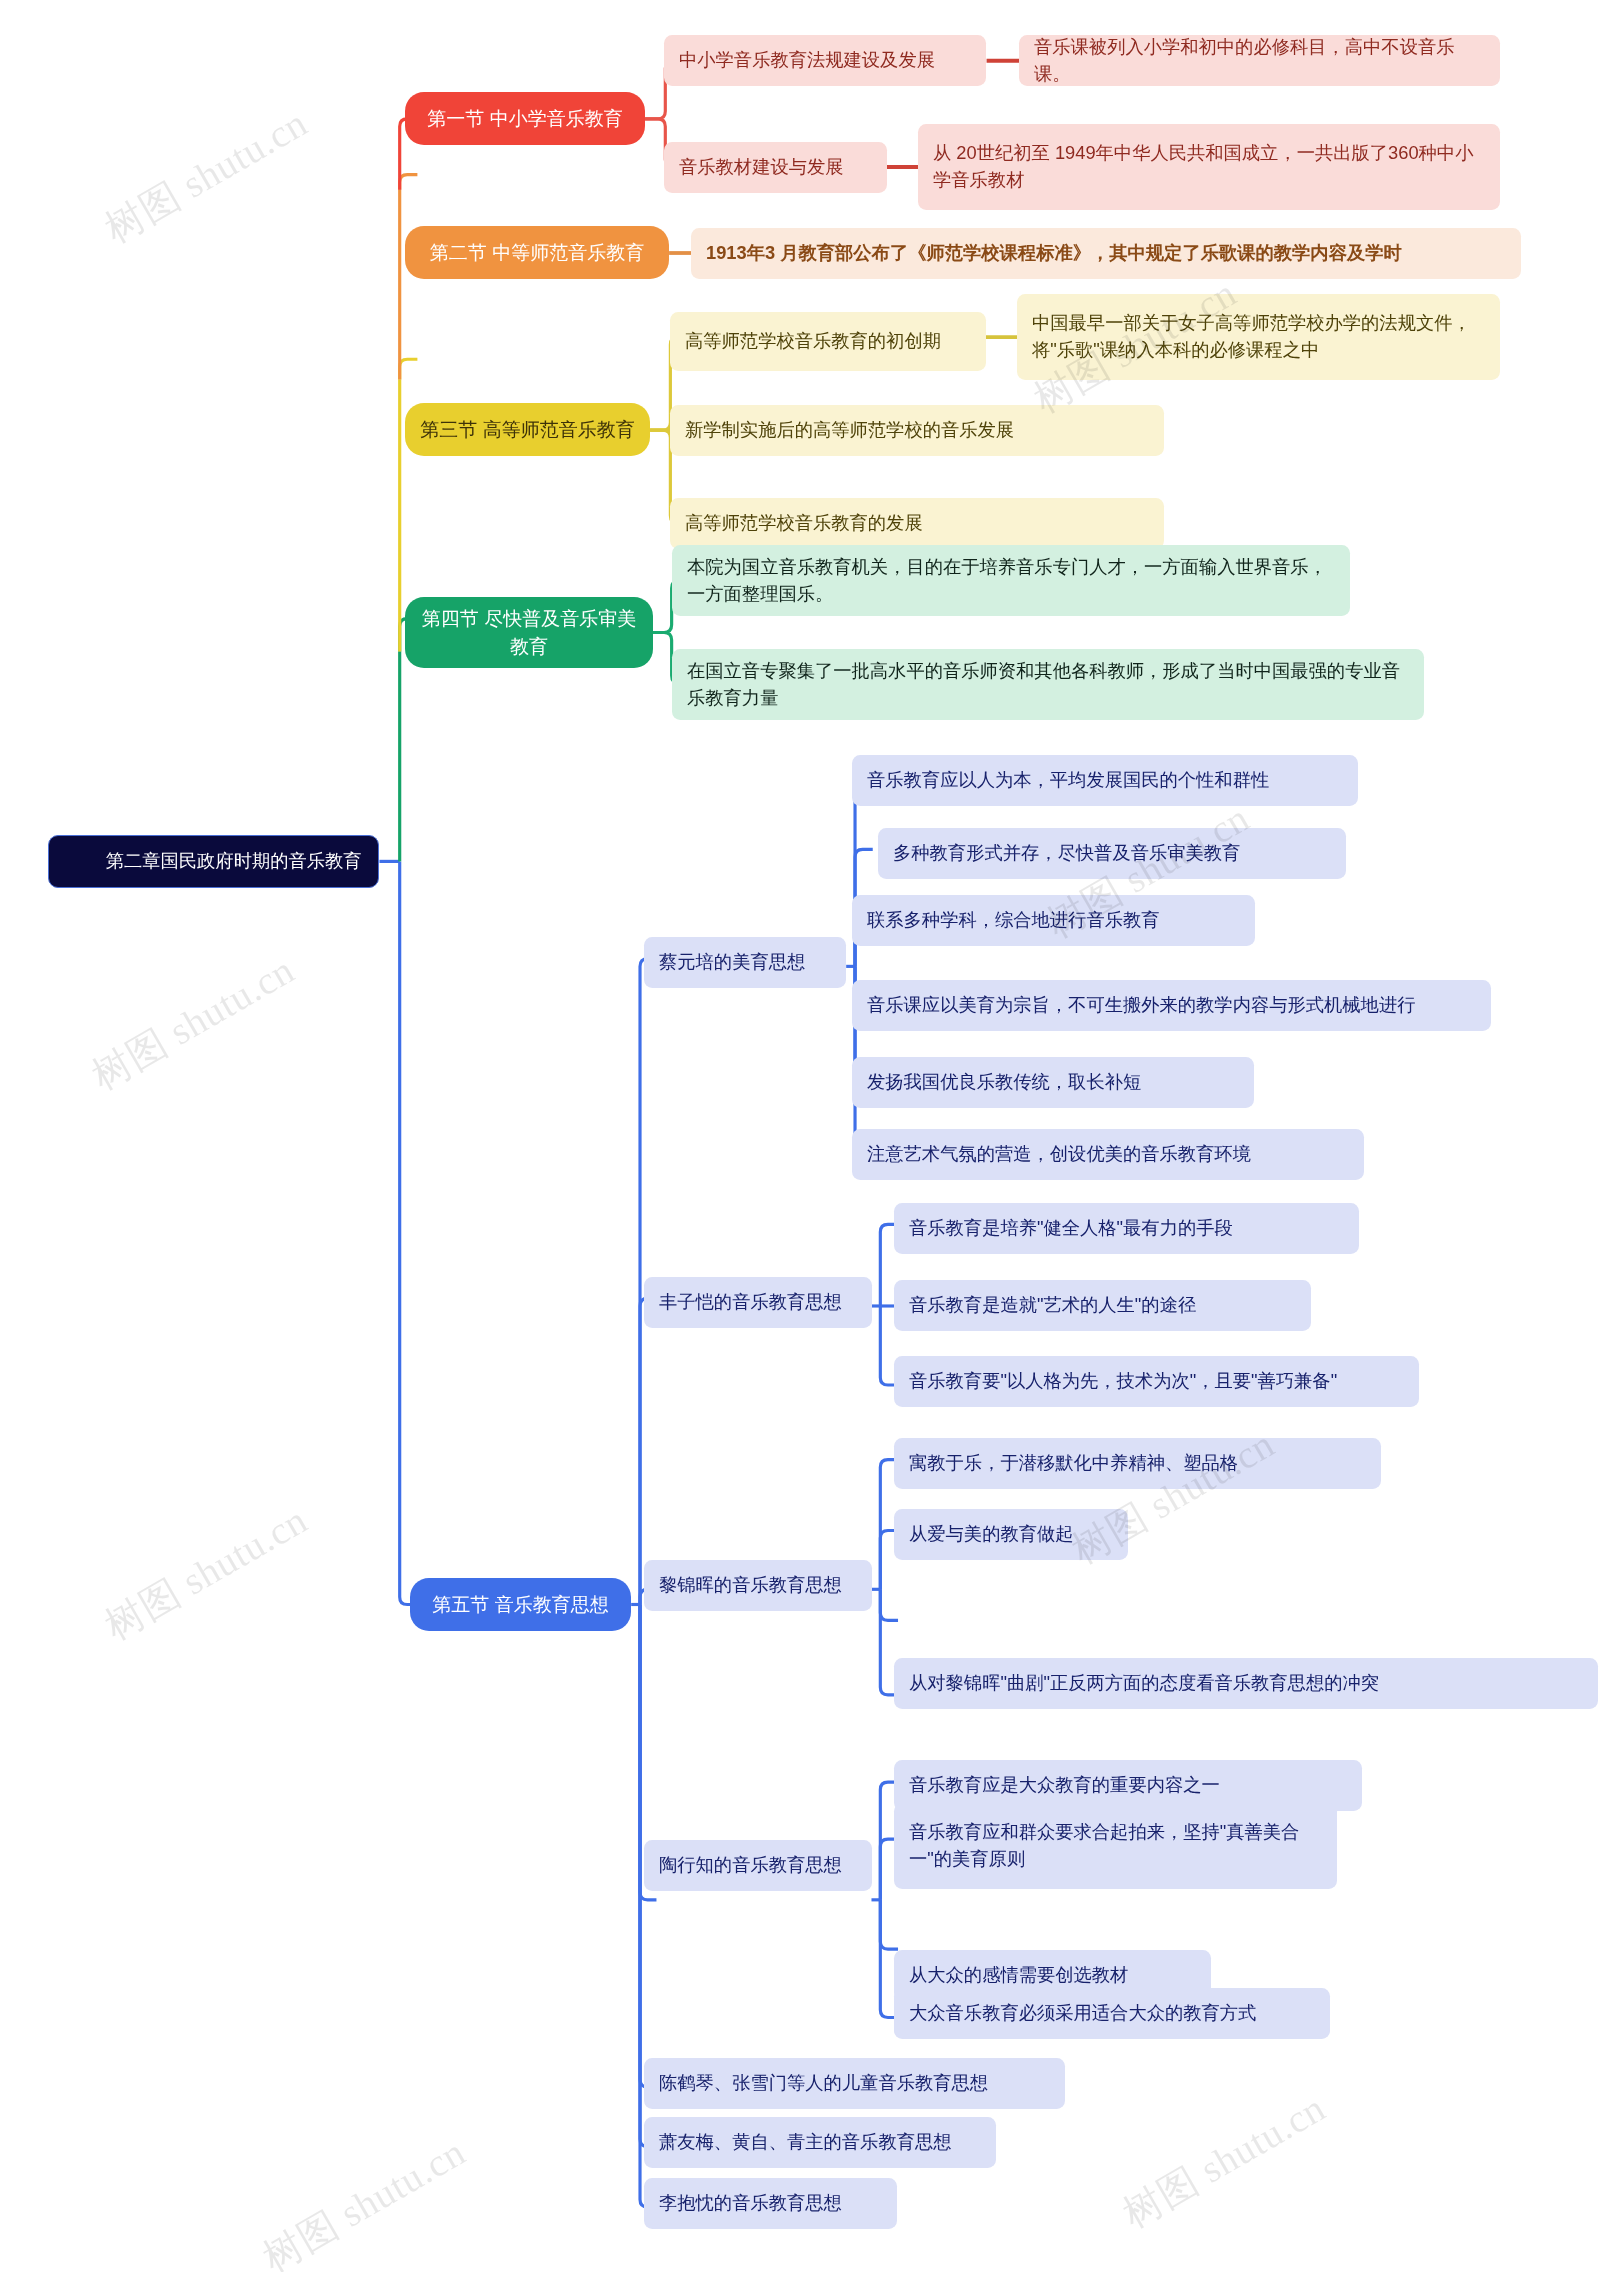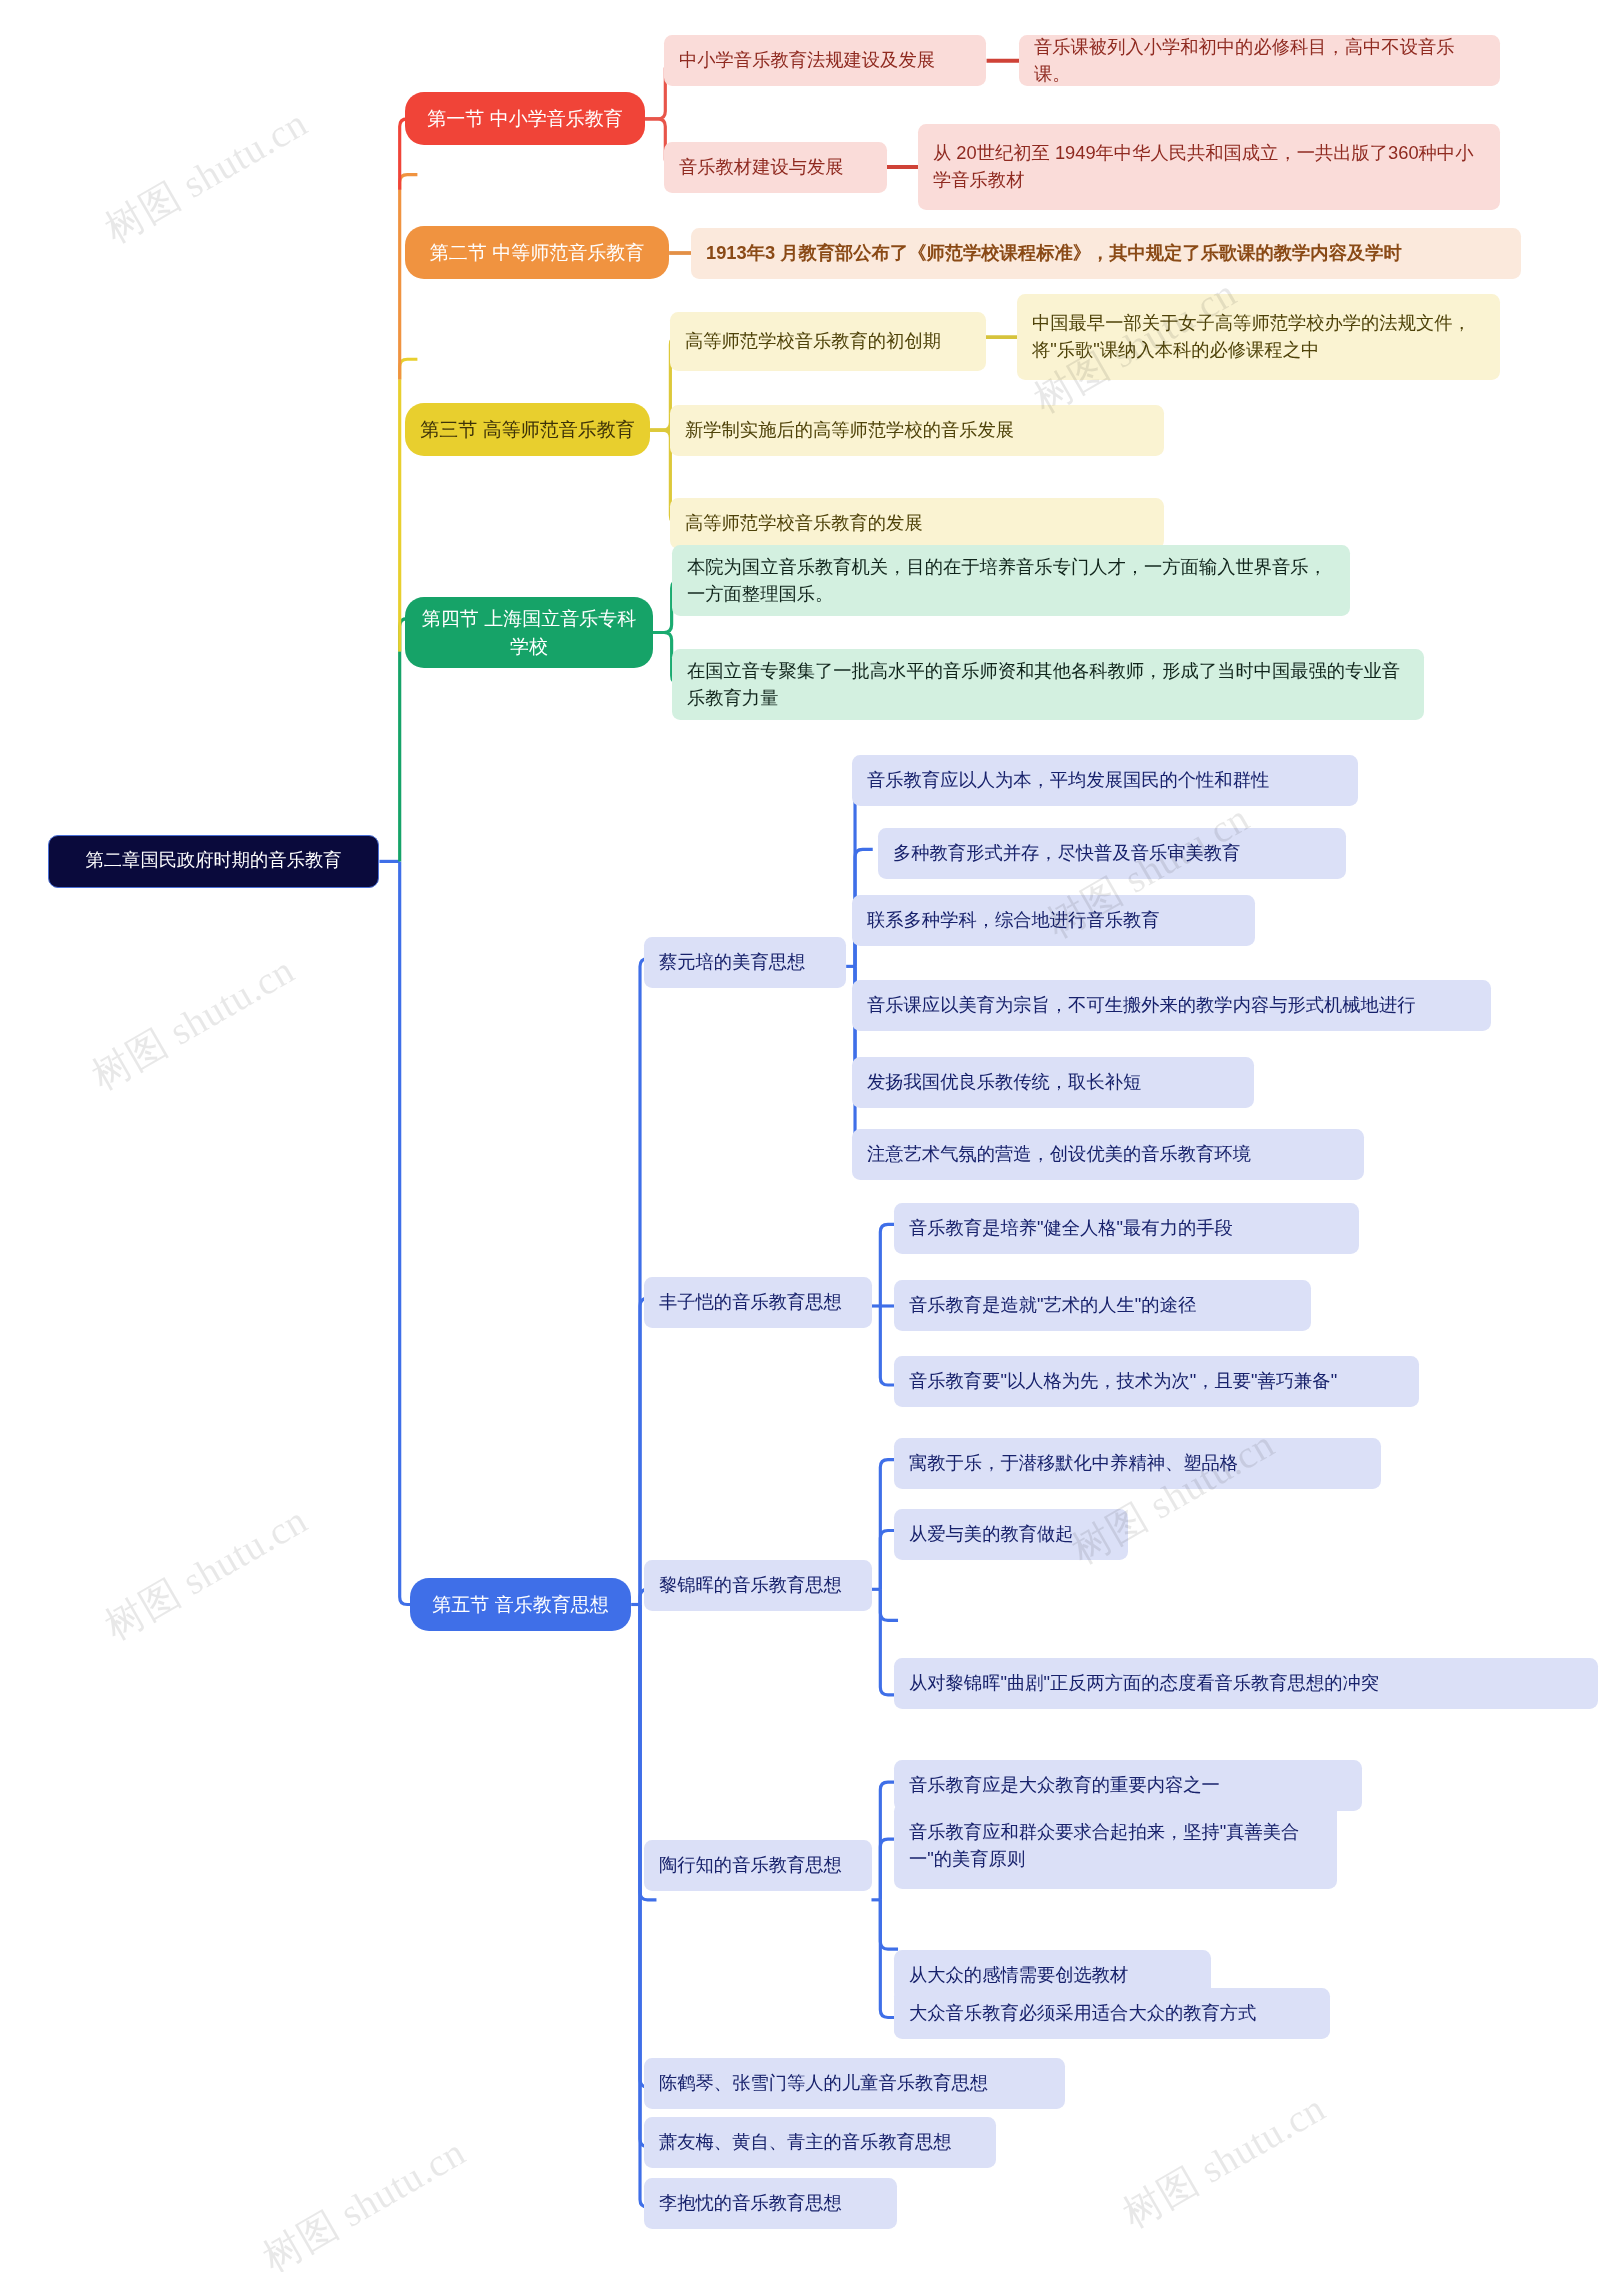--- a/index.html
+++ b/index.html
@@ -44,23 +44,22 @@
 
   
   .n-root {
     background: #0a0a3c;
     color: #ffffff;
     border: 1.9px solid #4a6fd6;
     border-radius: 10px;
     font-size: 18.3px;
     padding: 8.9px 16.4px;
     justify-content: center;
-    text-align: center;
+    text-align: right;
     font-weight: 400;
-    font-family: Liberation Mono, monospace;
   }
 
   
   .n-l1 { color:#ffffff; font-size: 19px; padding: 8.9px 15px; justify-content:center; text-align:center; border-radius: 19px; }
   .l1-red    { background:#f04438; }
   .l1-orange { background:#f09340; }
   .l1-yellow { background:#e8cf2e; color:#3d3208; }
   .l1-green  { background:#16a368; }
   .l1-blue   { background:#3f6fe8; }
 
@@ -192,21 +191,21 @@
 
   <div class="node n-soft s-yellow" style="left:670px; top:405px; width:494px; height:51px;">
     <span class="txt">新学制实施后的高等师范学校的音乐发展</span>
   </div>
 
   <div class="node n-soft s-yellow" style="left:670px; top:498px; width:494px; height:51px;">
     <span class="txt">高等师范学校音乐教育的发展</span>
   </div>
 
   <div class="node n-l1 l1-green" style="left:405px; top:597px; width:248px; height:71px;">
-    <span class="txt">第四节 上海国立音乐专科学校</span>
+    <span class="txt">第四节 尽快普及音乐审美教育</span>
   </div>
 
   <div class="node n-soft s-green" style="left:672px; top:545px; width:678px; height:71px;">
     <span class="txt">本院为国立音乐教育机关，目的在于培养音乐专门人才，一方面输入世界音乐，一方面整理国乐。</span>
   </div>
   <div class="node n-soft s-green" style="left:672px; top:649px; width:752px; height:71px;">
     <span class="txt">在国立音专聚集了一批高水平的音乐师资和其他各科教师，形成了当时中国最强的专业音乐教育力量</span>
   </div>
 
   <div class="node n-l1 l1-blue" style="left:410px; top:1578px; width:221px; height:53px;">

